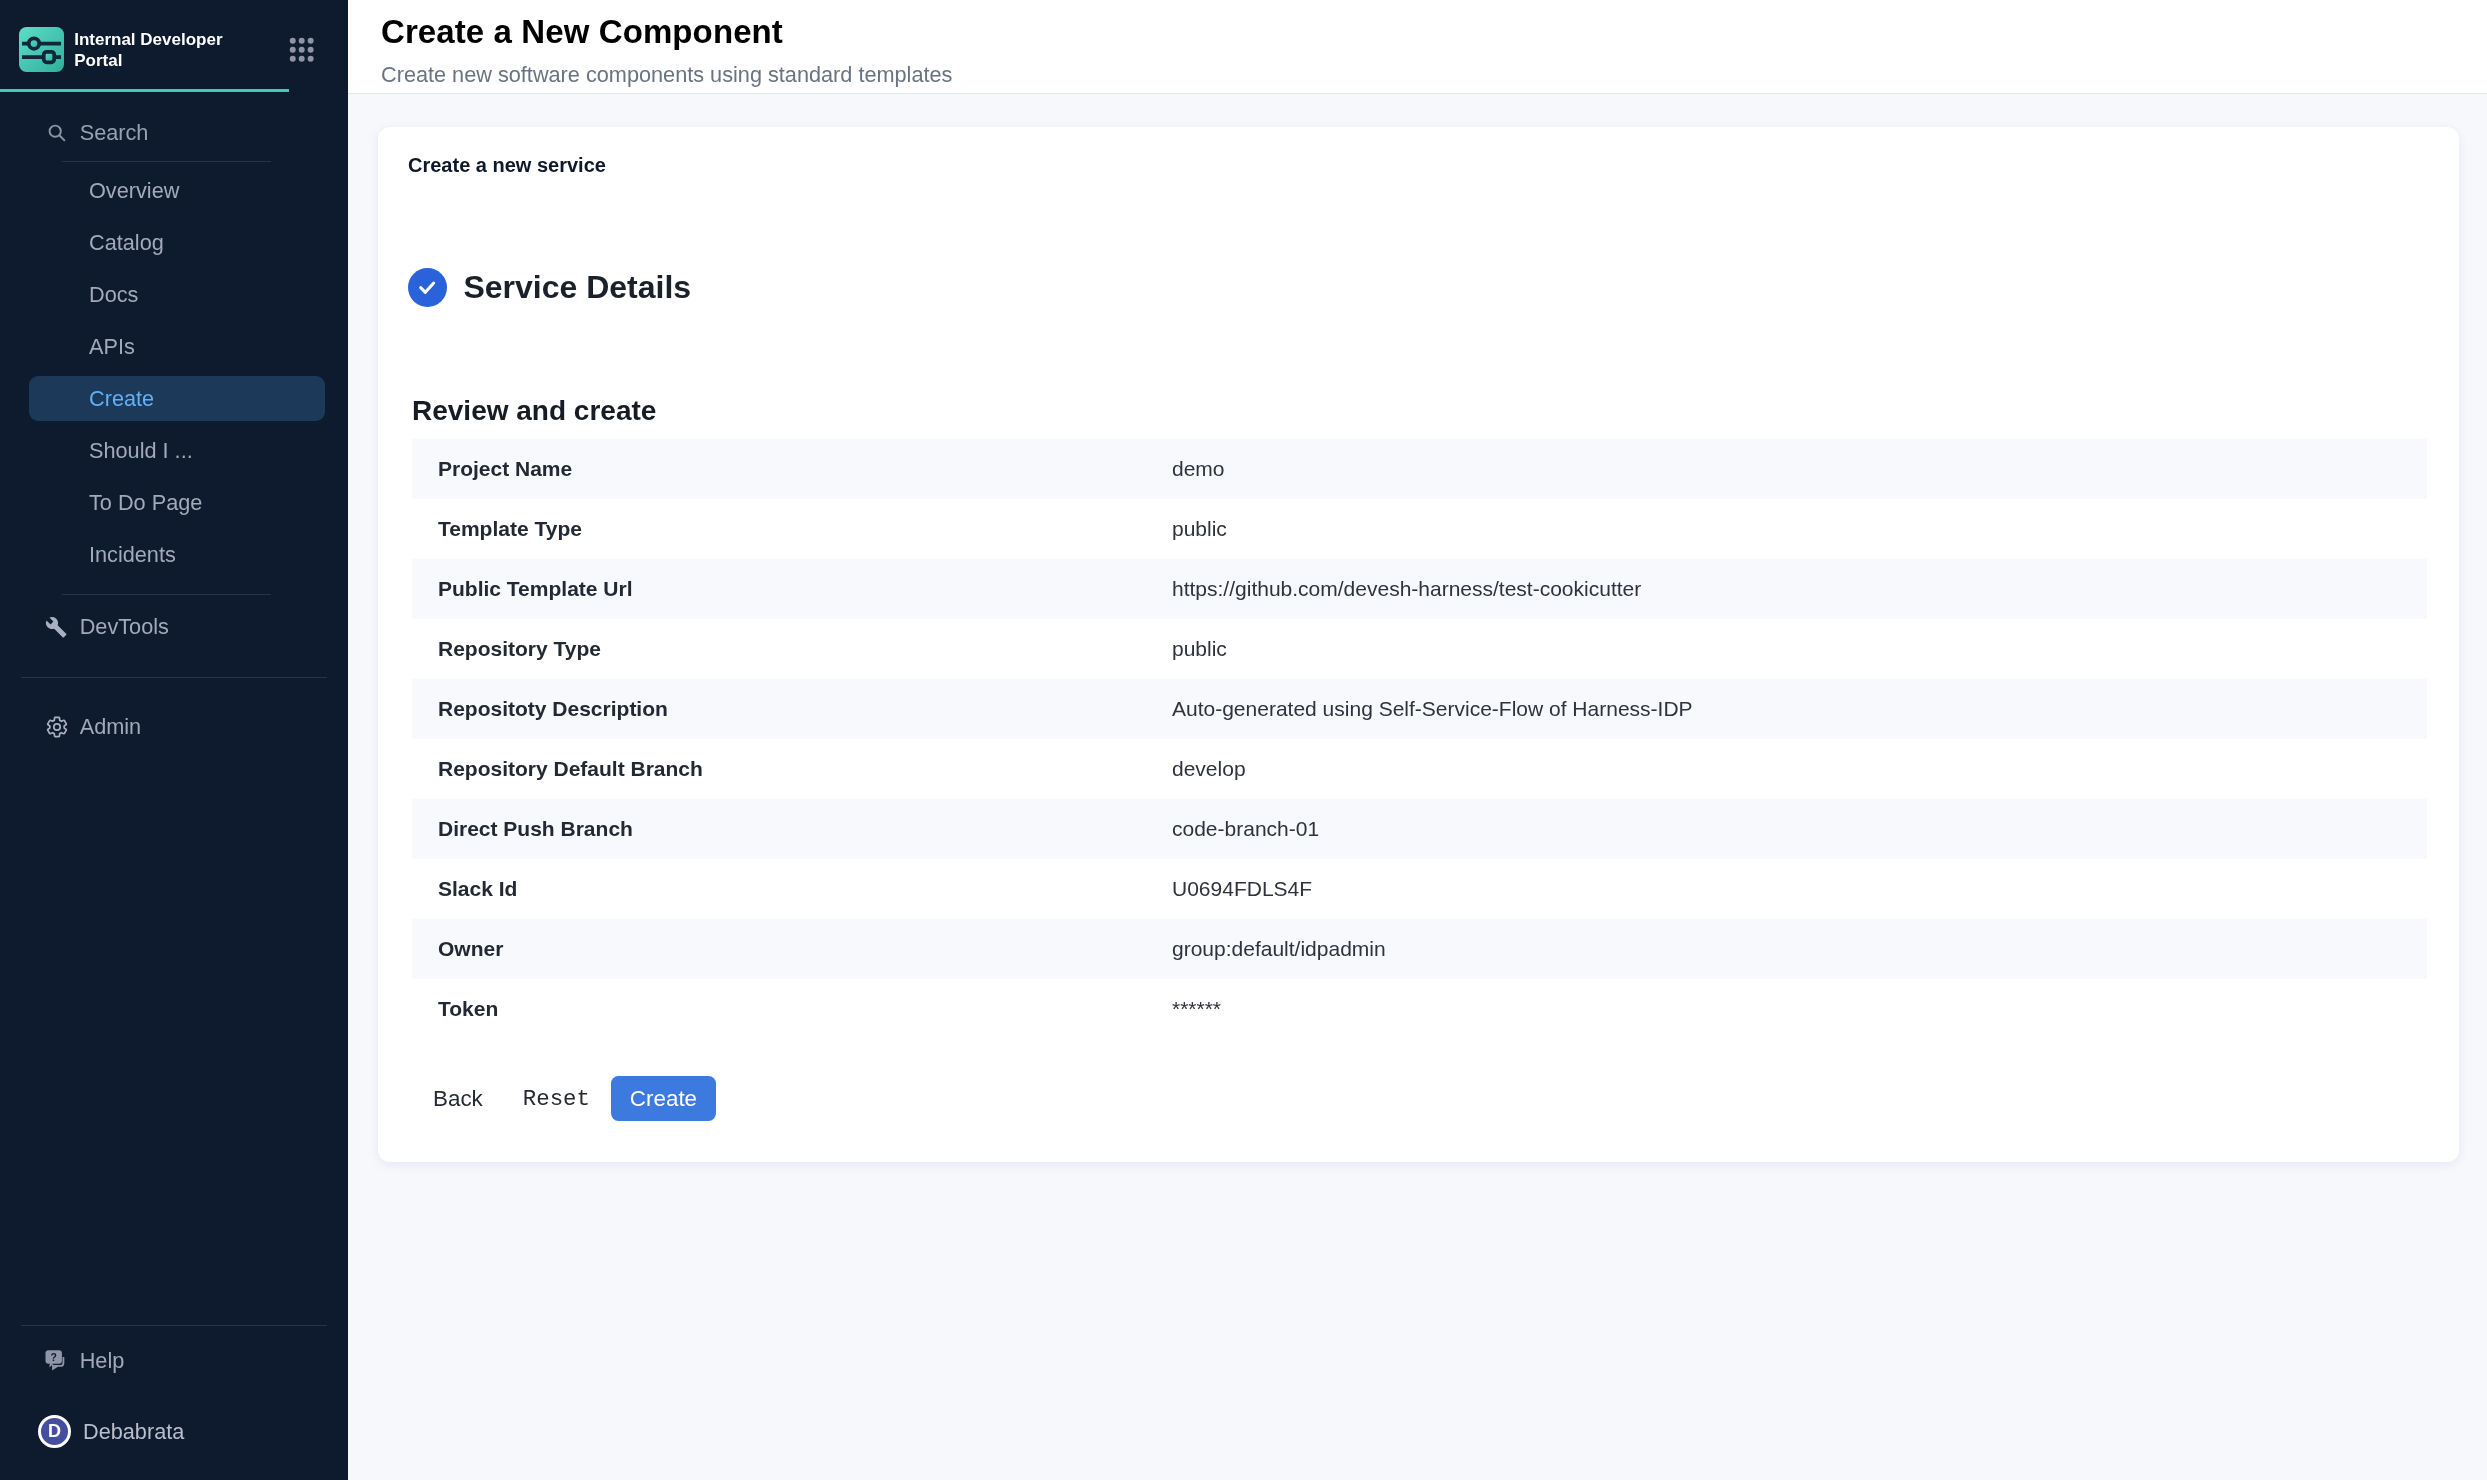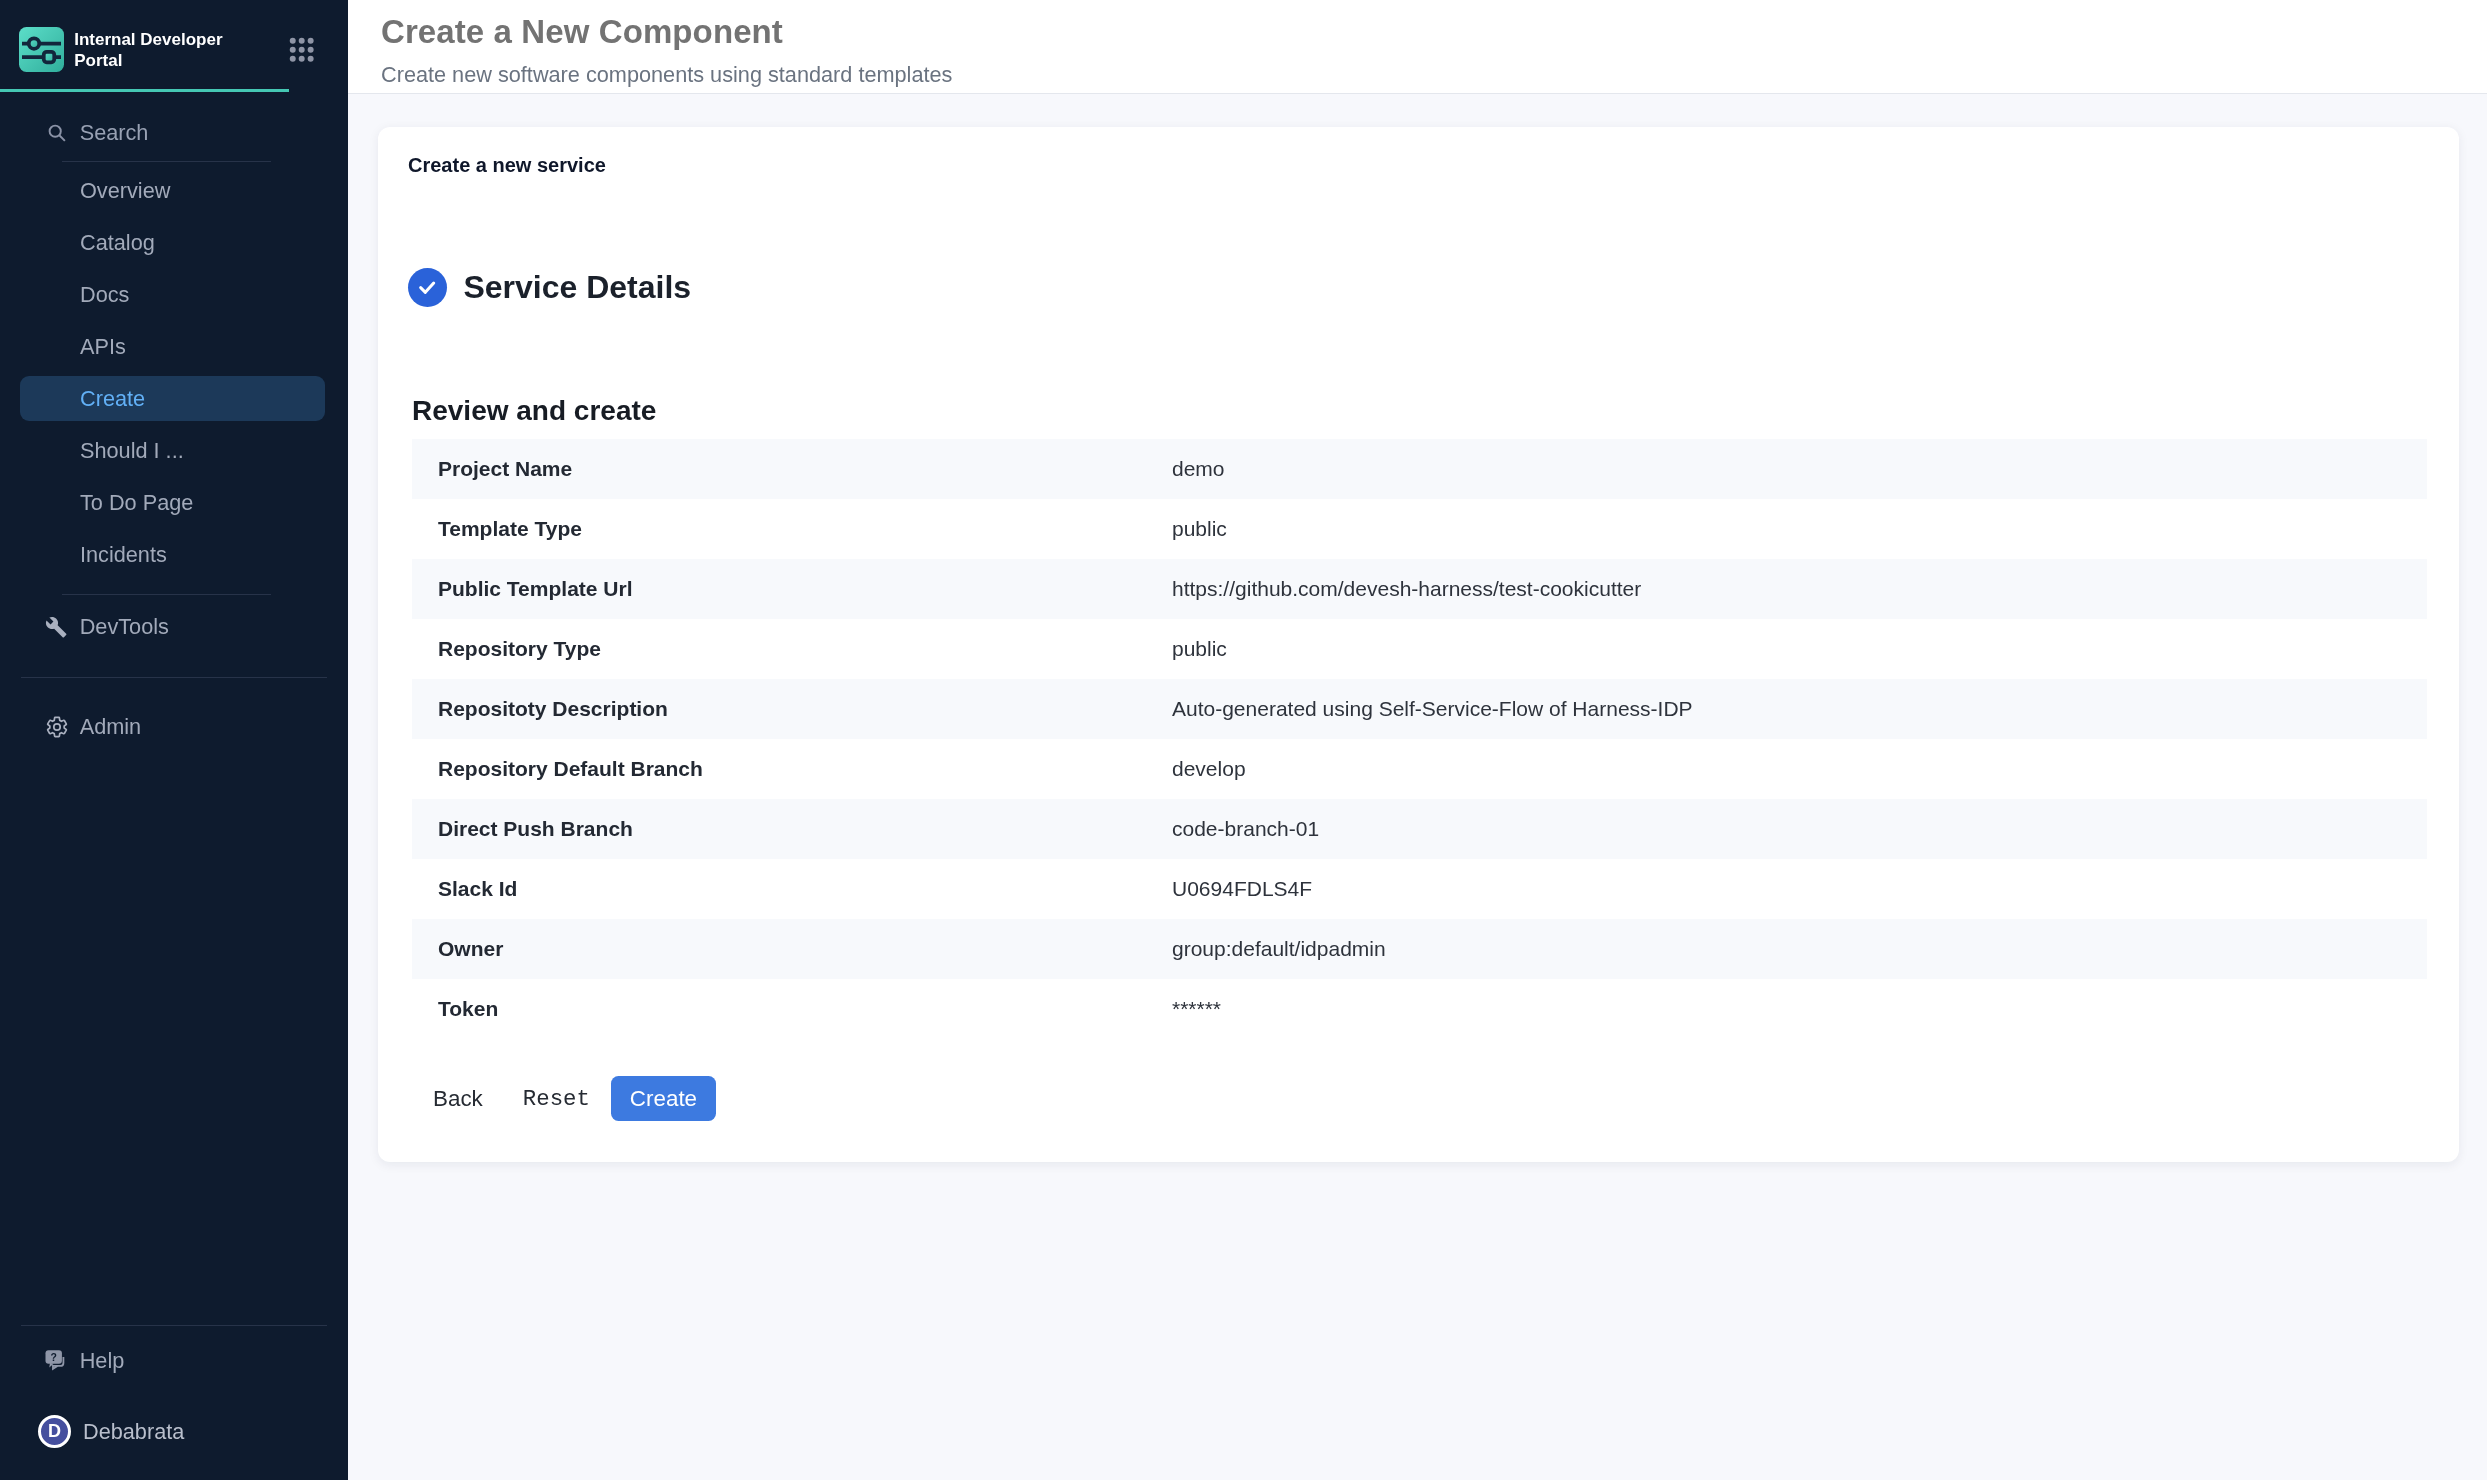--- a/index.html
+++ b/index.html
@@ -21,21 +21,21 @@
 
   .search-row { display:flex; align-items:center; height:30px; margin-top:26px;
                 cursor:pointer; color:#98A1B3; }
   .icon-col { width:27px; margin-left:43px; display:flex; justify-content:center; flex-shrink:0; }
   .search-row .label, .icon-item .label { margin-left:9.7px; font-size:21.7px; }
 
   .divider { border-top:1.5px solid #273349; }
   .divider.indent { margin:13.4px 77px 0 62px; }
   .divider.wide   { margin-top:24px; margin-left:21px; margin-right:21px; }
 
-  nav { margin-top:3px; }
+  nav { margin-top:3px;margin-left:9px; }
   .nav-item { height:52px; display:flex; align-items:center; font-size:21.7px;
               color:#A2AABA; cursor:pointer; }
   .nav-item.plain { padding-left:80px; }
   .nav-item.active { height:45px; margin:3px 23px 3.7px 20px; background:#1C3959;
                      border-radius:9px; padding-left:60px; color:#62B0F6; }
   .icon-item { margin-top:6px; }
   .icon-item.admin { margin-top:22.4px; height:52px; }
 
   .sidebar-bottom { margin-top:auto; padding-bottom:22.4px; }
   .sidebar-bottom .divider.wide { margin-top:0; }
@@ -44,21 +44,21 @@
               padding-left:38px; cursor:pointer; }
   .avatar { width:33px; height:33px; border-radius:50%; background:#454F9E;
             border:3px solid #FFFFFF; color:#FFFFFF; font-size:18px; font-weight:700;
             display:flex; align-items:center; justify-content:center; flex-shrink:0; }
   .user-name { margin-left:12px; font-size:21.7px; color:#B9BFCC; }
 
   
   main { flex:1; display:flex; flex-direction:column; min-width:0; }
   .page-header { background:#FFFFFF; height:94px; padding:13.4px 0 0 33px;
                  border-bottom:1.5px solid #E4E7ED; flex-shrink:0; }
-  .page-header h1 { font-size:33px; font-weight:700; color:#737373; letter-spacing:0.1px; }
+  .page-header h1 { font-size:33px; font-weight:700; color:#000000; letter-spacing:0.1px; }
   .page-header p  { margin-top:10.5px; font-size:21.7px; color:#6A7380; }
 
   .page-body { flex:1; background:#F7F8FC; padding:33px 28px 0 30px; }
   .card { background:#FFFFFF; border-radius:12px; height:1035px;
           box-shadow:0 2.2px 10.5px rgba(20,30,60,.07); padding:27px 0 0 0; }
   .card h2 { margin-left:30px; font-size:20px; font-weight:700; color:#0f172a; }
 
   .step-row { display:flex; align-items:center; margin:91px 0 0 30px; }
   .check-circle { width:39px; height:39px; border-radius:50%; background:#2A62D9;
                   display:flex; align-items:center; justify-content:center; flex-shrink:0; }

